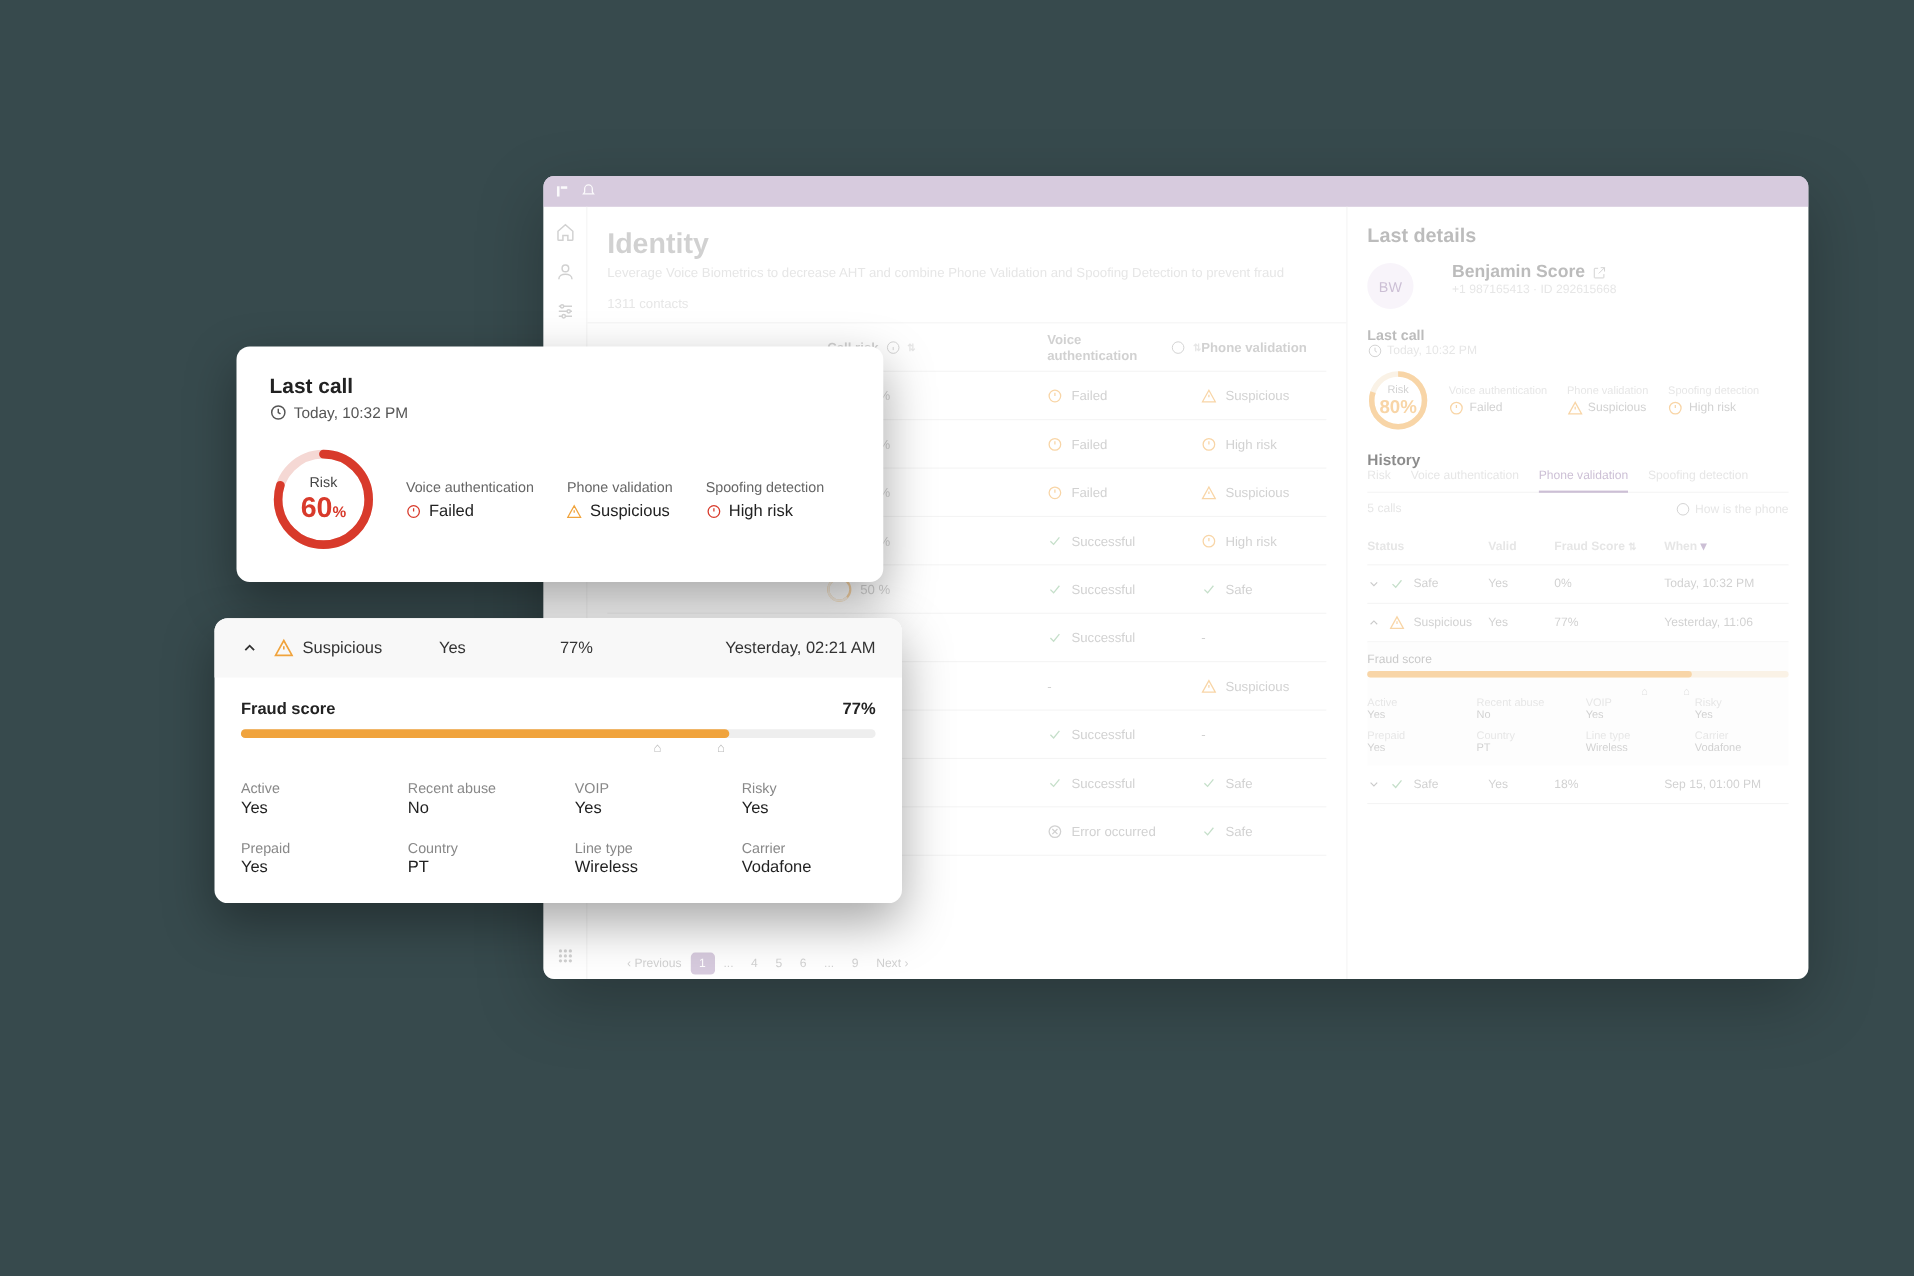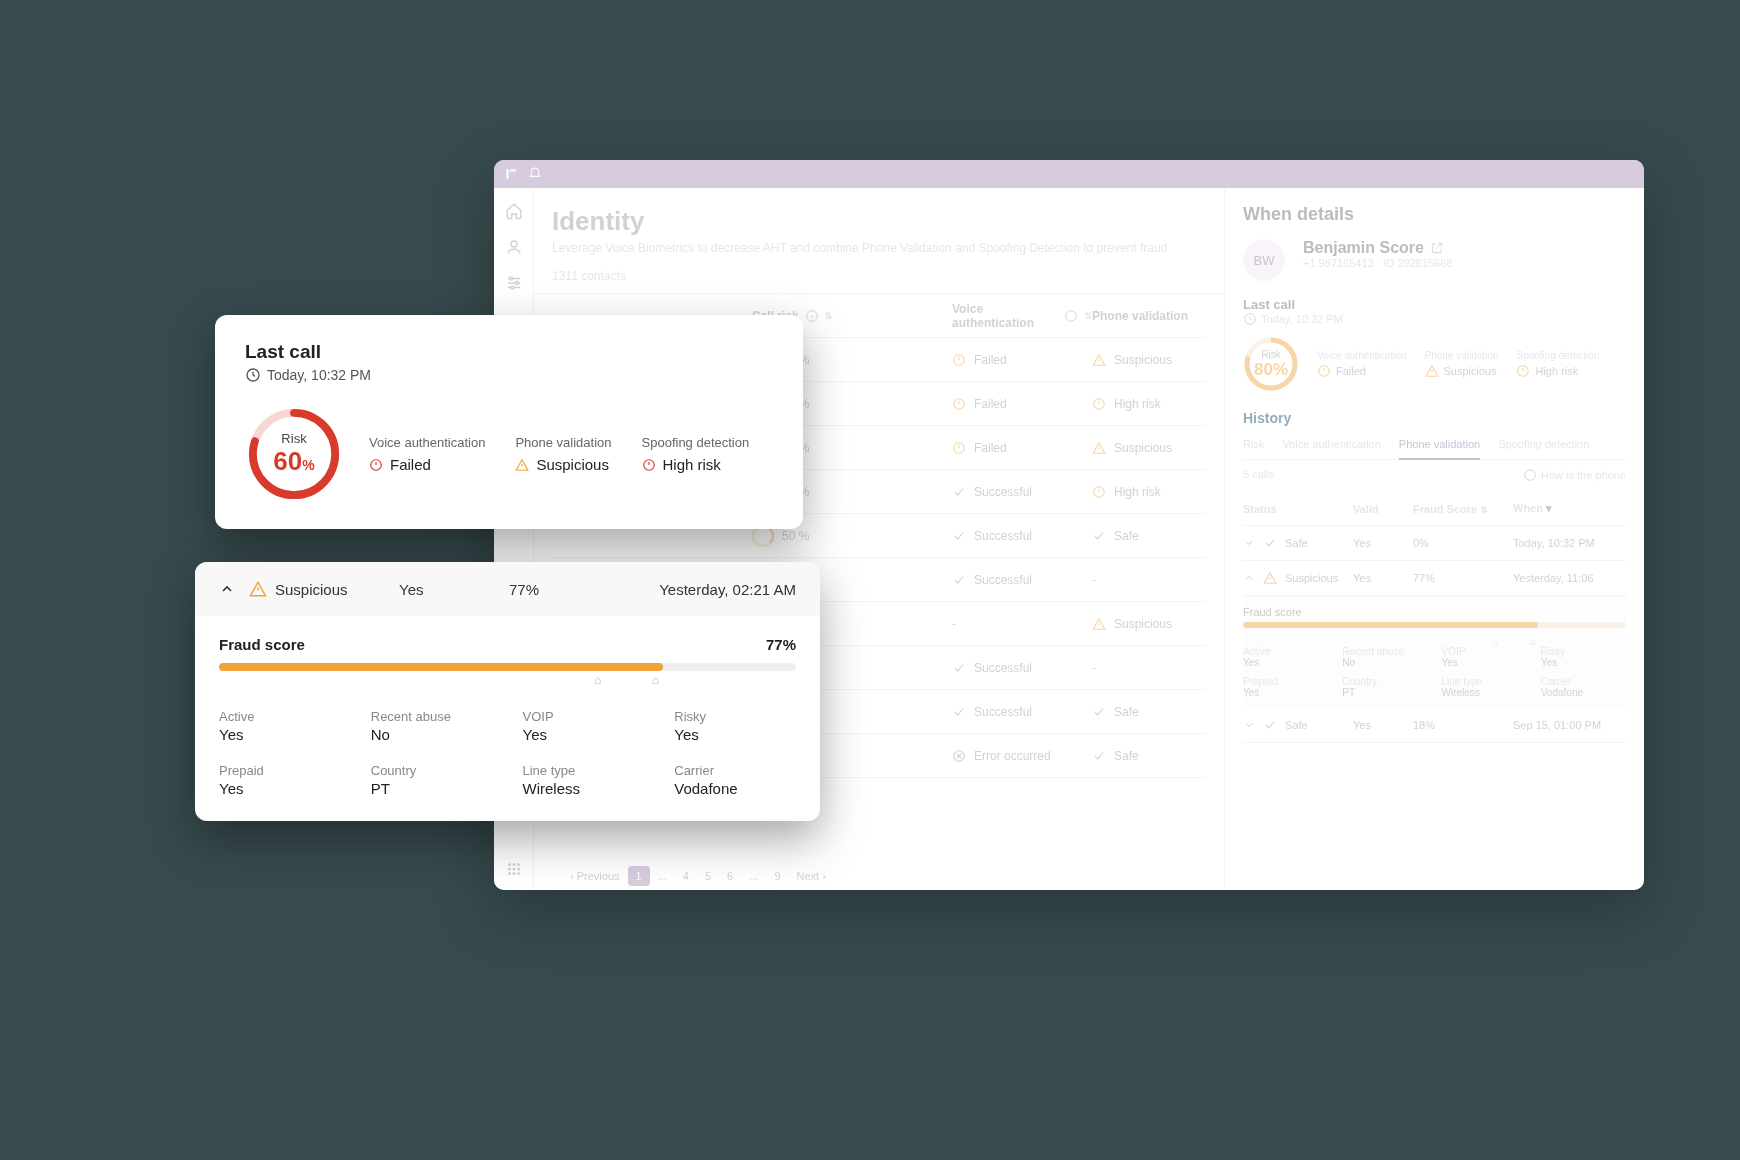--- a/index.html
+++ b/index.html
@@ -52,32 +52,32 @@
   .risk-ring{width:22px;height:22px;border-radius:50%;border:2px solid var(--orange);position:relative;}
   .risk-ring::after{content:"";position:absolute;inset:-2px;border-radius:50%;border:2px solid #f3e2c7;border-top-color:transparent;border-right-color:transparent;}
   .ic{width:14px;height:14px;flex-shrink:0;}
   .pager{display:flex;align-items:center;gap:8px;font-size:11px;color:var(--muted);padding:10px 0 0 18px;}
   .pager .page{padding:4px 8px;border-radius:4px;}
   .pager .current{background:var(--purple);color:#fff;}
 
   
   .details{width:420px;border-left:1px solid var(--border);padding:16px 18px;overflow:hidden;font-size:12px;color:var(--muted);}
   .details h2{font-size:18px;color:#6b6b6b;margin:0 0 14px;font-weight:600;}
-  .profile{display:flex;gap:8px;margin-bottom:16px;}
+  .profile{display:flex;gap:25px;margin-bottom:16px;}
   .profile .avatar{width:42px;height:42px;background:#efe7f4;color:var(--purple-dark);font-size:13px;}
   .profile .name{font-size:16px;color:#6b6b6b;font-weight:600;display:flex;align-items:center;gap:6px;}
   .profile .sub{font-size:11px;color:var(--pale);}
   .mini-risk{display:flex;gap:18px;align-items:center;margin:10px 0 18px;}
   .mini-risk .ring{width:56px;height:56px;position:relative;}
   .mini-risk .ring .lbl{font-size:10px;color:var(--muted);}
   .mini-risk .ring .val{font-size:17px;color:var(--orange);font-weight:700;}
   .mini-risk .col{display:flex;flex-direction:column;gap:3px;}
   .mini-risk .col .h{font-size:10px;color:var(--pale);}
   .mini-risk .col .v{font-size:11px;display:flex;align-items:center;gap:5px;}
-  .section-title{font-size:14px;font-weight:600;color:#0c4a6e;margin:8px 0 12px;}
+  .section-title{font-size:14px;font-weight:600;color:#000000;margin:8px 0 0;}
   .tabs{display:flex;gap:18px;border-bottom:1px solid var(--border);font-size:11px;margin-bottom:8px;}
   .tab{padding:0 0 8px;cursor:pointer;color:var(--pale);}
   .tab.active{color:var(--purple-dark);border-bottom:2px solid var(--purple-dark);margin-bottom:-1px;}
   .subhead{display:flex;justify-content:space-between;font-size:11px;color:var(--pale);margin-bottom:10px;}
   .htable .hrow{display:grid;grid-template-columns:110px 60px 100px 1fr;padding:10px 0;border-bottom:1px solid var(--border);font-size:11px;align-items:center;}
   .htable .hhead{color:var(--pale);font-weight:700;}
   .expanded{background:#fbfbfb;padding:10px 0;}
   .fscore-bar{height:6px;border-radius:3px;background:#f3e2c7;position:relative;margin:4px 0 8px;}
   .fscore-fill{height:100%;background:var(--orange);border-radius:3px;}
   .attrs{display:grid;grid-template-columns:repeat(4,1fr);gap:8px 14px;font-size:10px;}
@@ -382,21 +382,21 @@
             </div>
         </div>
         <div class="pager">
           <span>‹ <span>Previous</span></span>
           <span id="pager-pages"><span class="page current">1</span><span class="page">...</span><span class="page">4</span><span class="page">5</span><span class="page">6</span><span class="page">...</span><span class="page">9</span></span>
           <span><span>Next</span> ›</span>
         </div>
       </div>
 
       <div class="details">
-        <h2>When details</h2>
+        <h2>Last details</h2>
         <div class="profile">
           <div class="avatar">BW</div>
           <div>
             <div class="name">
                 <span>Benjamin Score</span>
                 <svg class="ic svg-muted" viewBox="0 0 24 24">
                   <path d="M14 4h6v6M20 4l-9 9M19 14v5a1 1 0 01-1 1H5a1 1 0 01-1-1V6a1 1 0 011-1h5"></path>
                 </svg>
               </div>
             <div class="sub">+1 987165413 · ID 292615668</div>

